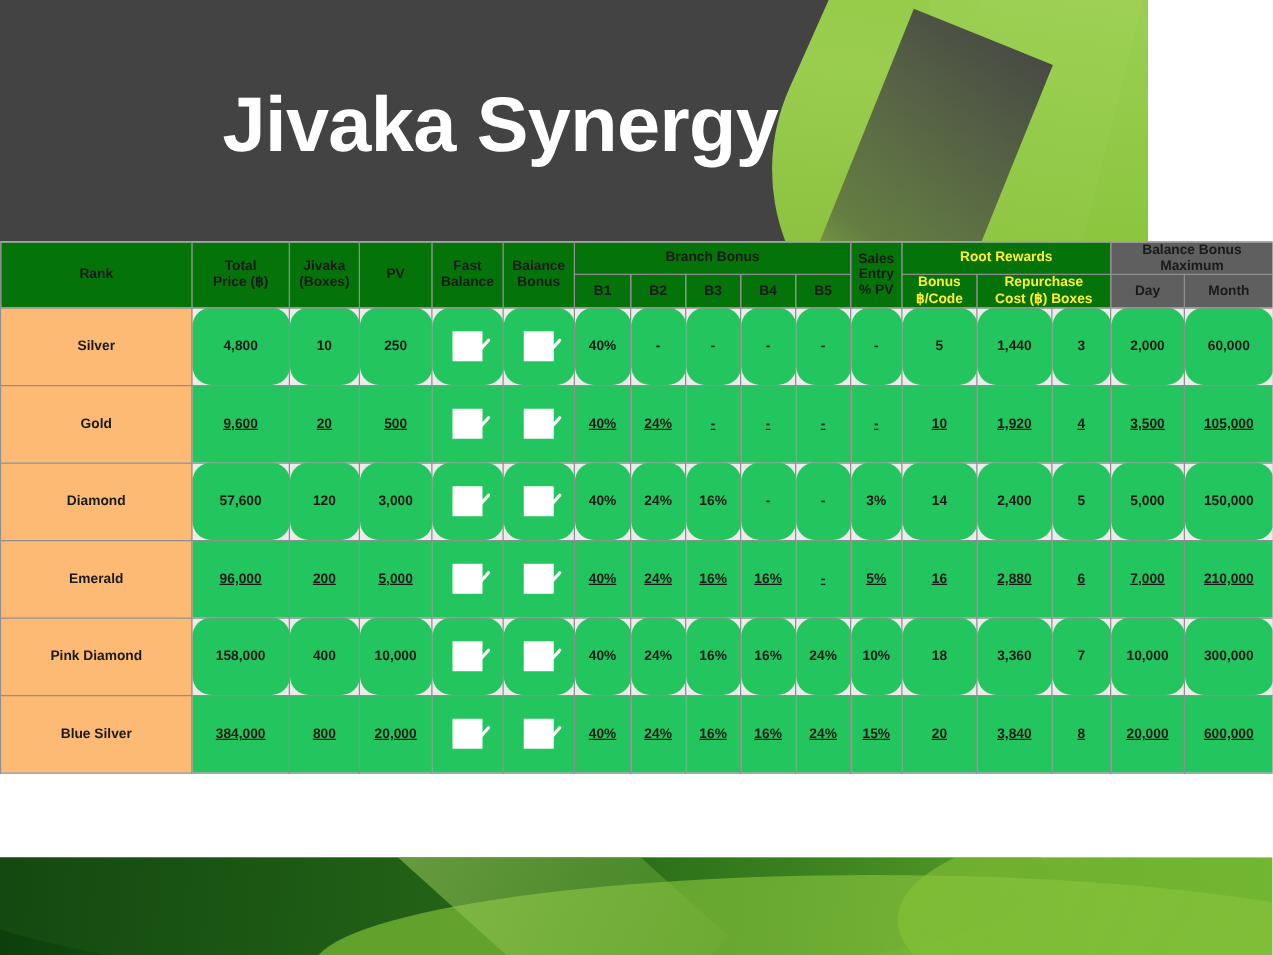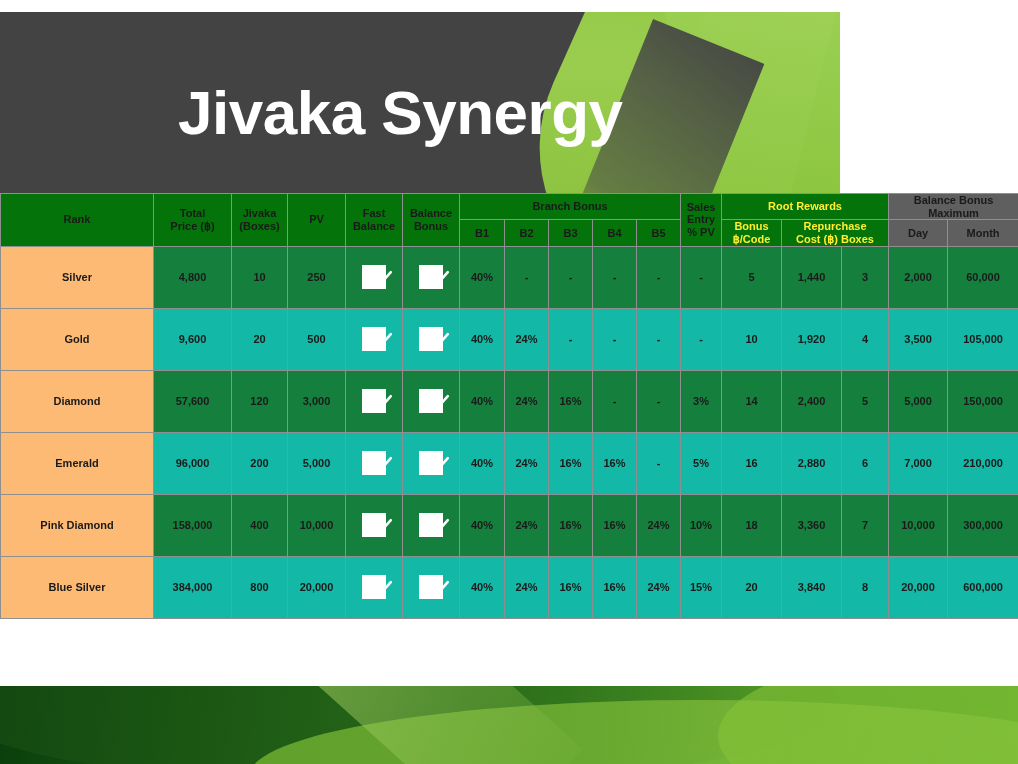--- a/index.html
+++ b/index.html
@@ -18,22 +18,22 @@
     position: relative;
     width: 1018px;
     height: 764px;
     overflow: hidden;
     background: #ffffff;
   }
 
   
   .title-band {
     position: absolute;
-    left: 0; top: 12px;
-    width: 840px;
+    left: 0; top: 0;
+    width: 918px;
     height: 193px;
     background: #434343;
     overflow: hidden;
   }
   .deco-a, .deco-b, .deco-c, .deco-d {
     position: absolute;
     pointer-events: none;
   }
   .deco-a {
     right: -40px; top: -120px;
@@ -167,22 +167,22 @@
 
   
   td.rank-cell {
     background: #fdba74;
     color: #ffffff;
     font-size: 13px;
     font-weight: bold;
   }
 
   
-  tr.row-light td.data-cell { background: #15803d; }
-  tr.row-dark  td.data-cell { background: #14b8a6; }
+  tr.row-light td.data-cell { background: #22c55e; border-radius: 15px; }
+  tr.row-dark  td.data-cell { background: #22c55e; text-decoration: underline; }
   td.data-cell {
     font-size: 12.5px;
     height: 61px;
   }
 
   
   .check-wrap {
     display: flex;
     align-items: center;
     justify-content: center;

